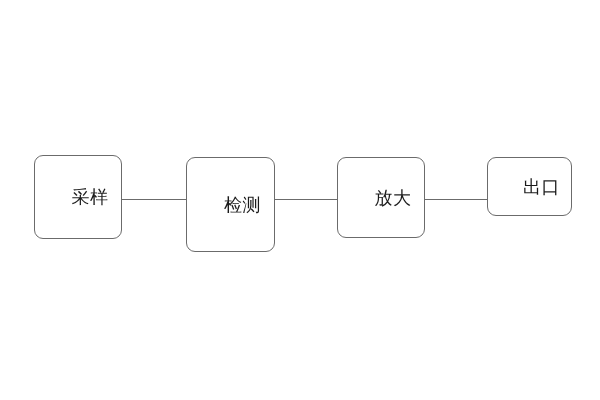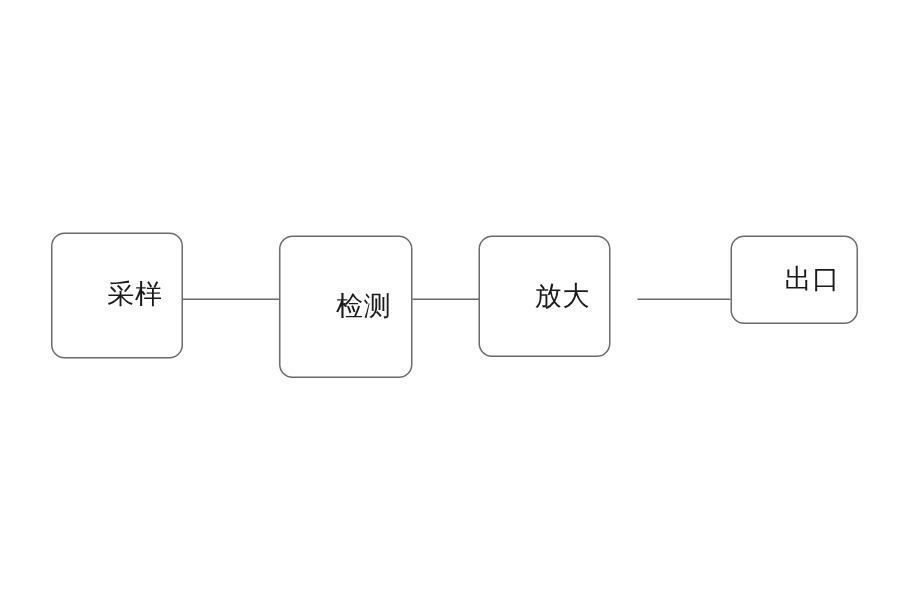--- a/index.html
+++ b/index.html
@@ -48,21 +48,21 @@
     line-height: 1;
     letter-spacing: 0.5px;
     white-space: nowrap;
     font-family: "DejaVu Sans", "Liberation Sans", sans-serif;
     margin-left: 24px;
   }
 
   
   #node-0 { left: 34px;  top: 155px; width: 88px; height: 84px; }
   #node-1 { left: 186px; top: 157px; width: 89px; height: 95px; }
-  #node-2 { left: 319px; top: 157px; width: 88px; height: 81px; }
+  #node-2 { left: 337px; top: 157px; width: 88px; height: 81px; }
   #node-3 { left: 487px; top: 157px; width: 85px; height: 59px; }
 
   
   #connector-0 { left: 122px; top: 199px; width: 64px; }
   #connector-1 { left: 275px; top: 199px; width: 62px; }
   #connector-2 { left: 425px; top: 199px; width: 62px; }
 </style>
 </head>
 <body>
 

